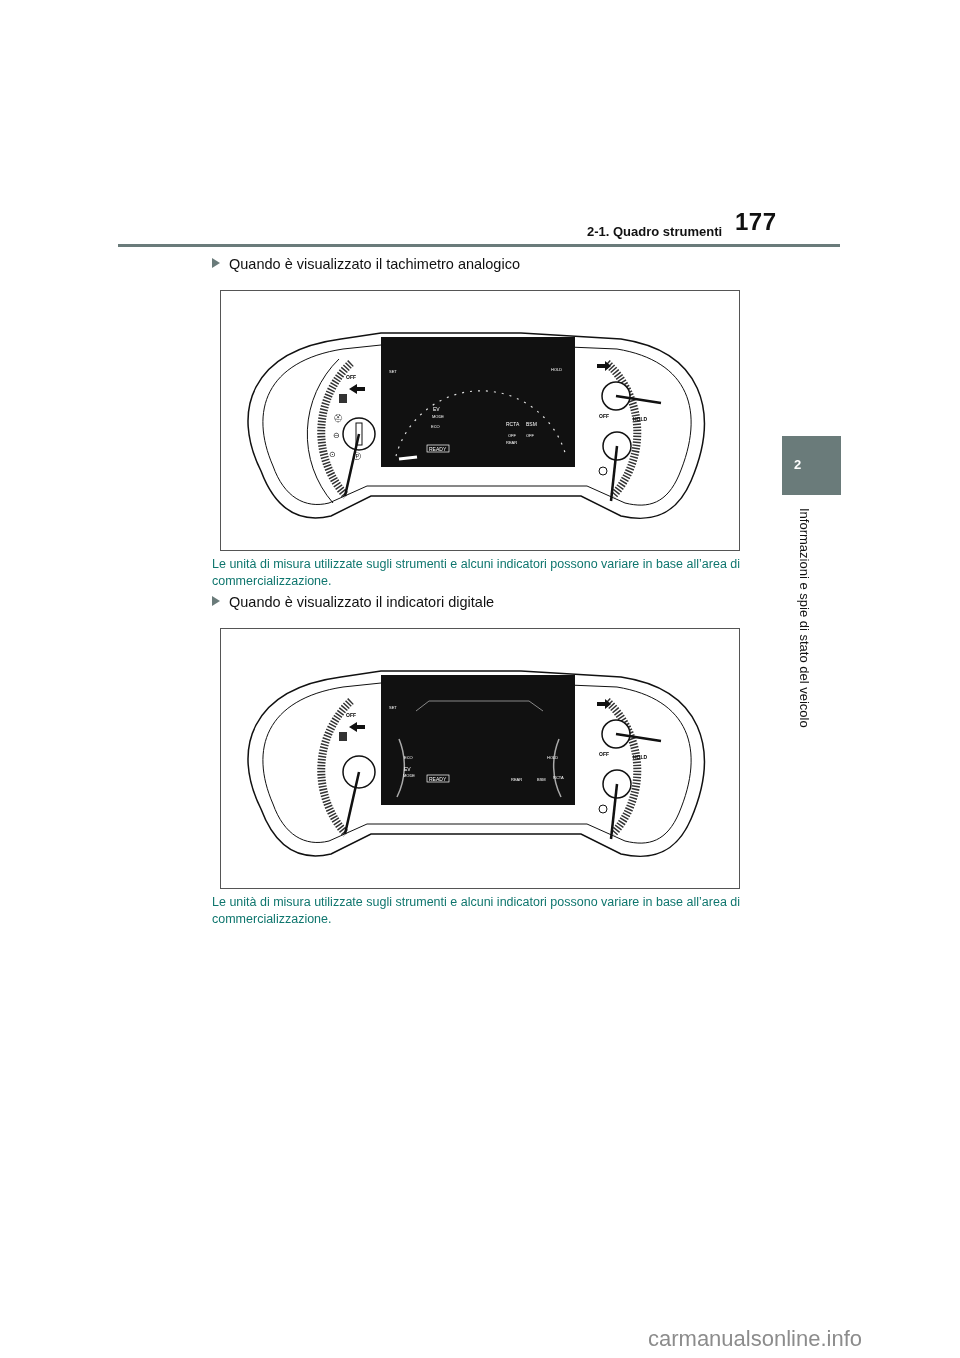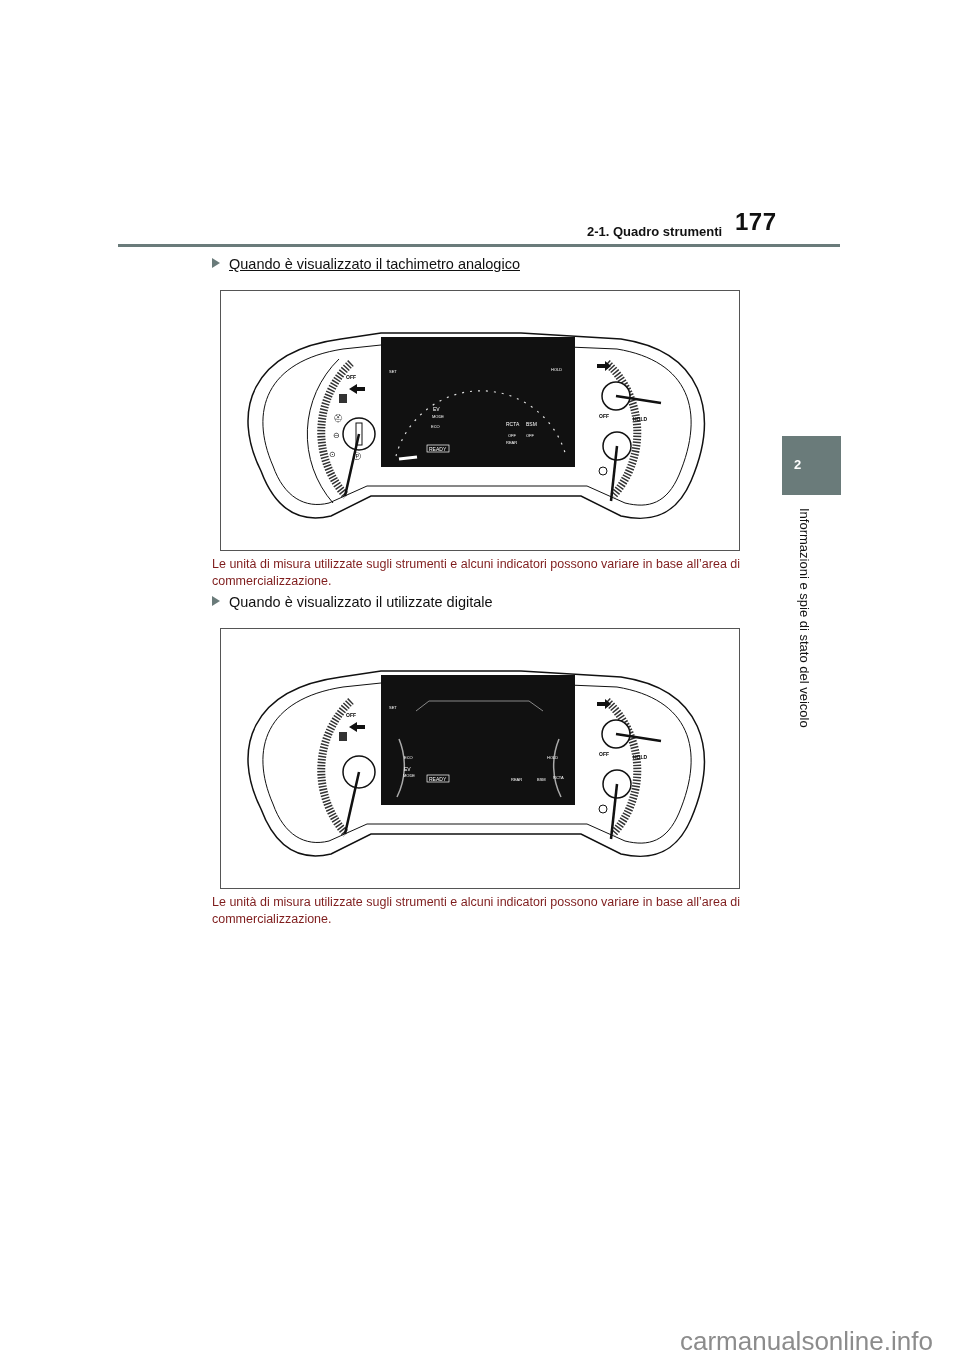--- a/index.html
+++ b/index.html
@@ -16,33 +16,33 @@
   .side-tab { left: 782px; top: 436px; width: 59px; height: 59px; background: #6a7b7a; }
   .side-tab-num { position: absolute; left: 12px; top: 21px; color: #fff; font-size: 13px; font-weight: bold; }
   .side-label { left: 812px; top: 508px; transform-origin: 0 0; transform: rotate(90deg);
                 font-size: 13px; color: #111; white-space: nowrap; }
 
   
   .bullet { font-size: 14.5px; color: #111; }
   .bullet .tri { display: inline-block; width: 0; height: 0; border-top: 5px solid transparent;
                  border-bottom: 5px solid transparent; border-left: 8px solid #6a7b7a;
                  margin-right: 9px; vertical-align: 1px; }
-  .b1 { left: 212px; top: 256px; text-decoration: underline; }
+  .b1 { left: 212px; top: 256px; }
   .b2 { left: 212px; top: 594px; }
 
   
   .fig { border: 1.5px solid #555; background: #fff; box-sizing: border-box; }
   .fig1 { left: 220px; top: 290px; width: 520px; height: 261px; }
   .fig2 { left: 220px; top: 628px; width: 520px; height: 261px; }
 
-  .note { font-size: 12.5px; line-height: 17px; color: #7f1d1d; width: 540px; }
+  .note { font-size: 12.5px; line-height: 17px; color: #0f766e; width: 540px; }
   .n1 { left: 212px; top: 556px; }
   .n2 { left: 212px; top: 894px; }
 
-  .watermark { left: 680px; top: 1326px; font-size: 26px; color: #8c8c8c; }
+  .watermark { left: 648px; top: 1326px; font-size: 22px; color: #8c8c8c; }
 
   svg text { font-family: "Liberation Sans", sans-serif; }
 </style>
 </head>
 <body>
 
 <div class="abs hdr-section">2-1. Quadro strumenti</div>
 <div class="abs hdr-page">177</div>
 <div class="abs hdr-line"></div>
 
@@ -104,21 +104,21 @@
       <path d="M376,73 h8 v-3 l6,5 l-6,5 v-3 h-8 z" fill="#111"></path>
       <text x="378" y="127" font-size="5" font-weight="bold">OFF</text>
       <text x="412" y="130" font-size="5" font-weight="bold">HOLD</text>
     </g>
   </svg>
 </div>
 
 <div class="abs note n1">Le unità di misura utilizzate sugli strumenti e alcuni indicatori possono variare in base all’area di commercializzazione.</div>
 
 <div class="abs bullet b2">
-  <span class="tri"></span><span>Quando è visualizzato il utilizzate digitale</span>
+  <span class="tri"></span><span>Quando è visualizzato il indicatori digitale</span>
 </div>
 
 <div class="abs fig fig2">
   <svg width="517" height="258" viewBox="0 0 517 258">
     <path d="M40,180 C10,120 30,60 120,48 L160,42 L300,42 L400,48 C480,60 500,120 470,190 C455,225 430,232 400,225 L360,205 L150,205 L110,225 C80,232 55,220 40,180 Z" fill="none" stroke="#111" stroke-width="1.5"></path>
     <path d="M52,175 C28,120 45,70 122,58 L160,54 L300,54 L396,58 C468,70 485,120 458,184 C446,212 428,218 404,212 L366,195 L146,195 L108,212 C84,218 63,206 52,175 Z" fill="none" stroke="#111" stroke-width="1"></path>
     <g>
       <path d="M130,72 A95,95 0 0 0 125,205" fill="none" stroke="#333" stroke-width="8" stroke-dasharray="1.5,1.5"></path>
       <circle cx="138" cy="143" r="16" fill="#fff" stroke="#111" stroke-width="1.5"></circle>
       <line x1="138" y1="143" x2="124" y2="205" stroke="#111" stroke-width="2.5"></line>

